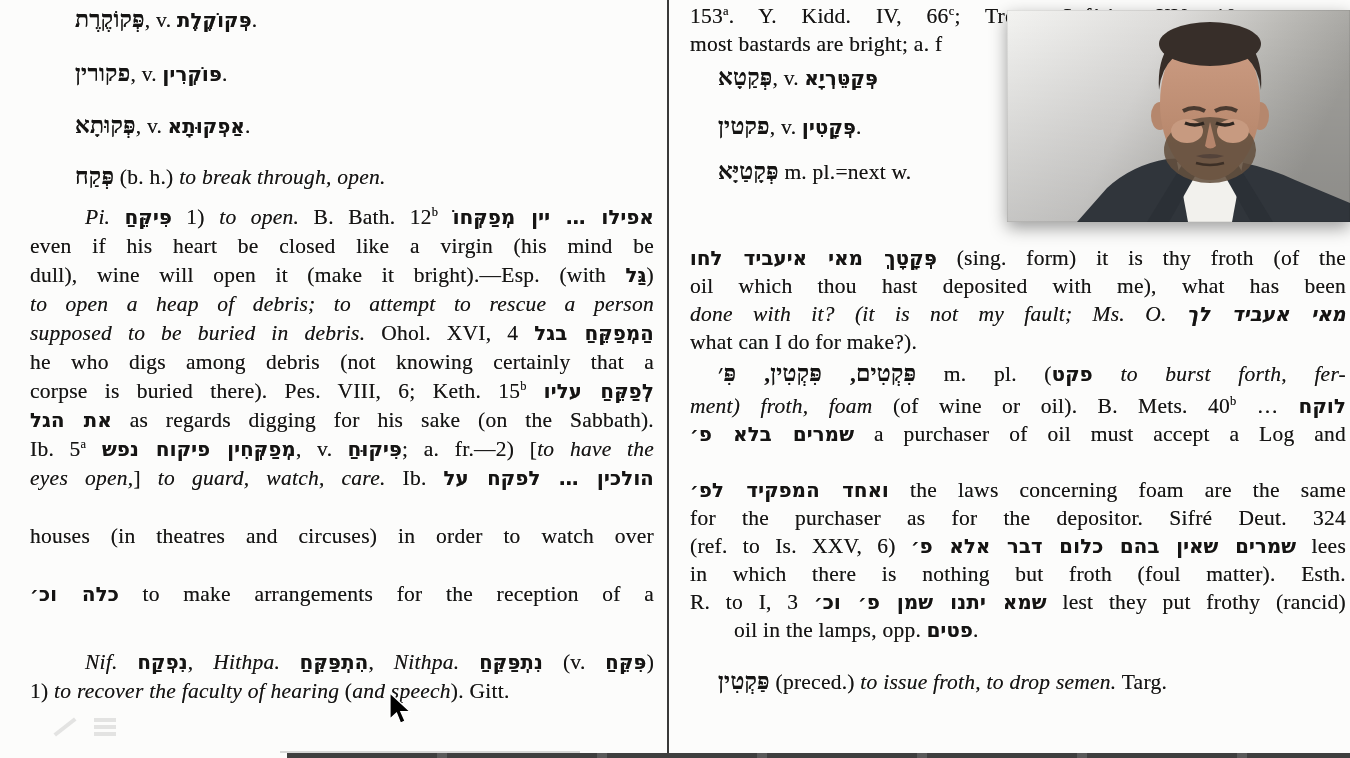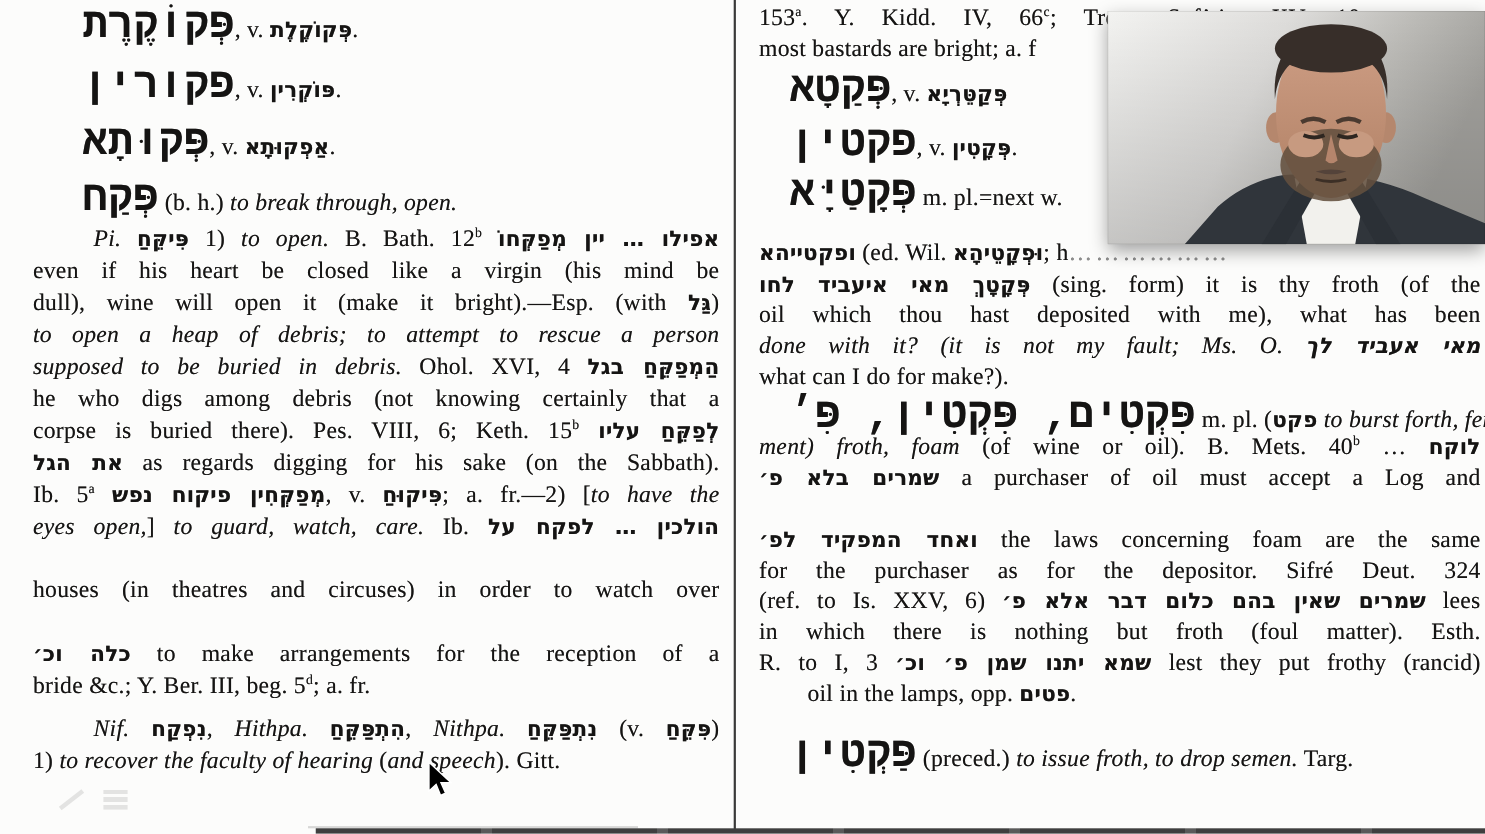--- a/index.html
+++ b/index.html
@@ -14,21 +14,21 @@
     position:absolute;left:0;right:0;
     font-size:21.5px;line-height:29px;color:#151413;
     text-align:justify;text-align-last:justify;
     letter-spacing:.25px;white-space:nowrap;
     text-shadow:0 0 .5px rgba(20,20,20,.55);
   }
   .line.nj{text-align-last:left;}
   .s-r{}
   .s-i{font-style:italic;}
   .s-h{font-family:"DejaVu Sans",sans-serif;font-weight:700;font-size:19.5px;}
-  .s-H{font-family:Liberation Mono, monospace;font-weight:700;font-size:38px;line-height:1;}
+  .s-H{font-family:Liberation Serif, serif;font-weight:700;font-size:23px;line-height:1;}
   .s-p{vertical-align:super;font-size:12.5px;line-height:0;}
   .s-d{color:#8d8d8d;letter-spacing:3px;}
   
   .col-rule{position:absolute;top:0;left:667px;width:2px;height:757px;background:#1e1e1e;opacity:.88;z-index:1;}
   
   .webcam{position:absolute;left:1007px;top:10px;width:343px;height:212px;z-index:5;
           box-shadow:0 6px 16px rgba(0,0,0,.38);background:#c9c9c5;}
   .webcam svg{display:block;}
   
   .faint-toolbar{position:absolute;left:8px;top:716px;display:flex;gap:16px;z-index:6;}
@@ -58,34 +58,32 @@
     <div class="line" style="top: 261px;"><span class="s-r">dull), wine will open it (make it bright).—Esp. (with </span><span class="s-h" dir="rtl">גַּל</span><span class="s-r">)</span></div>
     <div class="line" style="top: 290px;"><span class="s-i">to open a heap of debris; to attempt to rescue a person</span></div>
     <div class="line" style="top: 319px;"><span class="s-i">supposed to be buried in debris.</span><span class="s-r"> Ohol. XVI, 4 </span><span class="s-h" dir="rtl">הַמְפַקֵּחַ בגל</span></div>
     <div class="line" style="top: 348px;"><span class="s-r">he who digs among debris (not knowing certainly that a</span></div>
     <div class="line" style="top: 377px;"><span class="s-r">corpse is buried there). Pes. VIII, 6; Keth. 15</span><span class="s-p">b</span><span class="s-r"> </span><span class="s-h" dir="rtl">לְפַקֵּחַ עליו</span></div>
     <div class="line" style="top: 406px;"><span class="s-h" dir="rtl">את הגל</span><span class="s-r"> as regards digging for his sake (on the Sabbath).</span></div>
     <div class="line" style="top: 435px;"><span class="s-r">Ib. 5</span><span class="s-p">a</span><span class="s-r"> </span><span class="s-h" dir="rtl">מְפַקְּחִין פיקוח נפש</span><span class="s-r">, v. </span><span class="s-h" dir="rtl">פִּיקוּחַ</span><span class="s-r">; a. fr.—2) [</span><span class="s-i">to have the</span></div>
     <div class="line" style="top: 464px;"><span class="s-i">eyes open,</span><span class="s-r">] </span><span class="s-i">to guard, watch, care.</span><span class="s-r"> Ib. </span><span class="s-h" dir="rtl">הולכין … לפקח על</span></div>
     <div class="line" style="top: 522px;"><span class="s-r">houses (in theatres and circuses) in order to watch over</span></div>
     <div class="line" style="top: 580px;"><span class="s-h" dir="rtl">כלה וכ׳</span><span class="s-r"> to make arrangements for the reception of a</span></div>
-    <div class="line nj" style="top: 609px;"><span class="s-r">bride &amp;c.; Y. Ber. III, beg. 5</span><span class="s-p">d</span><span class="s-r">; a. fr.</span></div>
     <div class="line" style="top: 648px; padding-left: 55px;"><span class="s-i">Nif.</span><span class="s-r"> </span><span class="s-h" dir="rtl">נִפְקַח</span><span class="s-r">, </span><span class="s-i">Hithpa.</span><span class="s-r"> </span><span class="s-h" dir="rtl">הִתְפַּקֵּחַ</span><span class="s-r">, </span><span class="s-i">Nithpa.</span><span class="s-r"> </span><span class="s-h" dir="rtl">נִתְפַּקֵּחַ</span><span class="s-r"> (v. </span><span class="s-h" dir="rtl">פִּקֵּחַ</span><span class="s-r">)</span></div>
     <div class="line nj" style="top: 677px;"><span class="s-r">1) </span><span class="s-i">to recover the faculty of hearing</span><span class="s-r"> (</span><span class="s-i">and speech</span><span class="s-r">).  Gitt.</span></div>
   </div>
 
 <div class="col-rule"></div>
 
 <div class="col" style="left:690px;width:656px;">
     <div class="line" style="top: 2px;"><span class="s-r">153</span><span class="s-p">a</span><span class="s-r">. Y. Kidd. IV, 66</span><span class="s-p">c</span><span class="s-r">; Treat. Sof’rim XV, 10 </span><span class="s-h" dir="rtl">פ׳</span><span class="s-r">  </span><span class="s-h" dir="rtl">רובן</span></div>
     <div class="line nj" style="top: 30px;"><span class="s-r">most bastards are bright; a. f</span></div>
     <div class="line nj" style="top: 64px; padding-left: 28px;"><span class="s-H" dir="rtl">פְּקַטָא</span><span class="s-r">, v. </span><span class="s-h" dir="rtl">פְּקַטֵּרְיָא</span></div>
     <div class="line nj" style="top: 113px; padding-left: 28px;"><span class="s-H" dir="rtl">פקטין</span><span class="s-r">, v. </span><span class="s-h" dir="rtl">פְּקָטִין</span><span class="s-r">.</span></div>
     <div class="line nj" style="top: 158px; padding-left: 28px;"><span class="s-H" dir="rtl">פְּקָטַיָּא</span><span class="s-r"> m. pl.=next w.</span></div>
-    <div class="line nj" style="top: 215px;"><span class="s-h" dir="rtl">ופקטייהא</span><span class="s-r"> (ed. Wil. </span><span class="s-h" dir="rtl">וּפְקָטֵיהָא</span><span class="s-r">; h</span><span class="s-d">………………</span></div>
     <div class="line" style="top: 244px;"><span class="s-h" dir="rtl">פְּקָטָךְ מאי איעביד לחו</span><span class="s-r"> (sing. form) it is thy froth (of the</span></div>
     <div class="line" style="top: 272px;"><span class="s-r">oil which thou hast deposited with me), what has been</span></div>
     <div class="line" style="top: 300px; font-style: italic;"><span class="s-r">done with it? (it is not my fault; Ms. O. </span><span class="s-h" dir="rtl">מאי אעביד לך</span></div>
     <div class="line nj" style="top: 328px;"><span class="s-r">what can I do for make?).</span></div>
     <div class="line" style="top: 360px; padding-left: 28px;"><span class="s-H" dir="rtl">פִּקְטִים, פִּקְטִין, פִּ׳</span><span class="s-r"> m. pl. (</span><span class="s-h" dir="rtl">פקט</span><span class="s-r"> </span><span class="s-i">to burst forth, fer-</span></div>
     <div class="line" style="top: 392px;"><span class="s-i">ment) froth, foam</span><span class="s-r"> (of wine or oil). B. Mets. 40</span><span class="s-p">b</span><span class="s-r"> … </span><span class="s-h" dir="rtl">לוקח</span></div>
     <div class="line" style="top: 420px;"><span class="s-h" dir="rtl">שמרים בלא פ׳</span><span class="s-r"> a purchaser of oil must accept a Log and</span></div>
     <div class="line" style="top: 476px;"><span class="s-h" dir="rtl">ואחד המפקיד לפ׳</span><span class="s-r"> the laws concerning foam are the same</span></div>
     <div class="line" style="top: 504px;"><span class="s-r">for the purchaser as for the depositor. Sifré Deut. 324</span></div>
     <div class="line" style="top: 532px;"><span class="s-r">(ref. to Is. XXV, 6) </span><span class="s-h" dir="rtl">שמרים שאין בהם כלום דבר אלא פ׳</span><span class="s-r"> lees</span></div>

